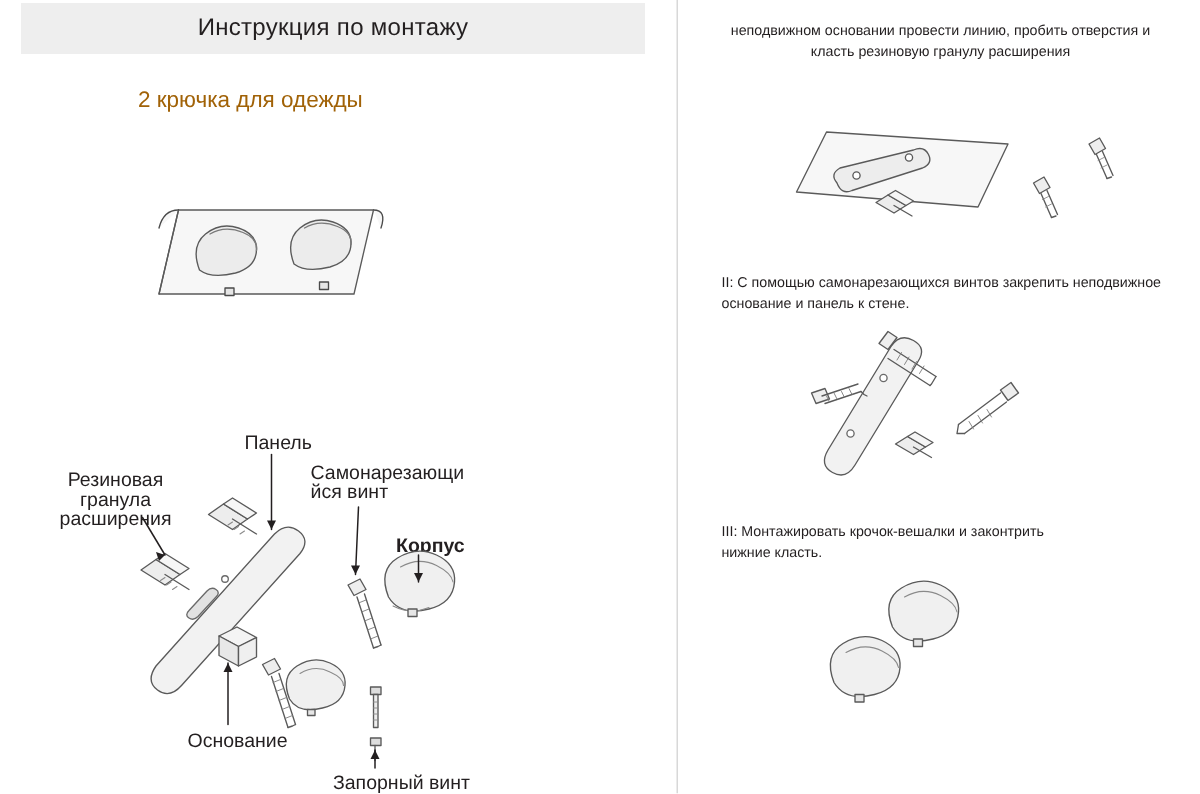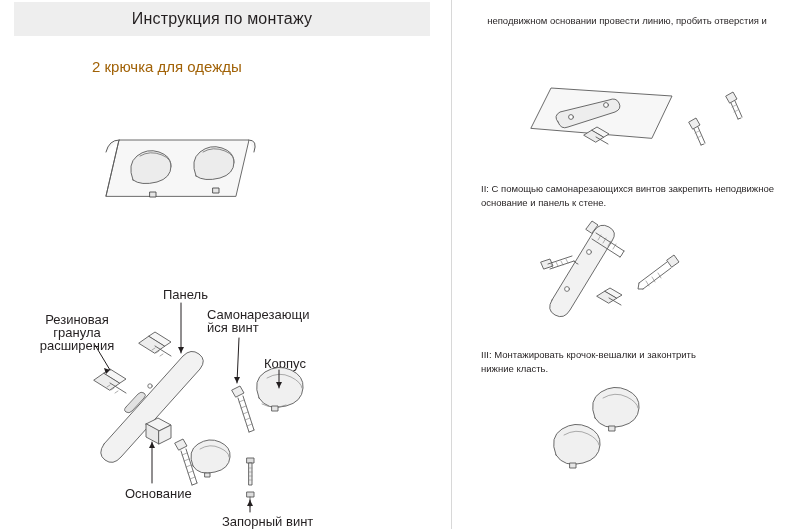--- a/index.html
+++ b/index.html
@@ -99,28 +99,29 @@
     <div>расширения</div>
   </div>
 
   <div class="lbl" style="left:163px; top:288px;">Панель</div>
 
   <div class="lbl" style="left:207px; top:308px; width:96px;">
     <div>Самонарезающи</div>
     <div>йся винт</div>
   </div>
 
-  <div class="lbl" style="left:264px; top:357px;">Корпус</div>
+  <div class="lbl" style="left:264px; top:357px;font-weight:bold;">Корпус</div>
 
   <div class="lbl" style="left:125px; top:487px;">Основание</div>
 
   <div class="lbl" style="left:222px; top:515px;">Запорный винт</div>
 
   <div class="rtxt center" style="left:462px; top:14px; width:330px;">
     <div>неподвижном основании провести линию, пробить отверстия и</div>
+    <div>класть резиновую гранулу расширения</div>
   </div>
 
   <div class="rtxt" style="left:481px; top:182px; width:320px;">
     <div>II: С помощью самонарезающихся винтов закрепить неподвижное</div>
     <div>основание и панель к стене.</div>
   </div>
 
   <div class="rtxt" style="left:465px; top:348px; width:300px;margin-left:16px;">
     <div>III: Монтажировать крочок-вешалки и законтрить</div>
     <div>нижние класть.</div>

